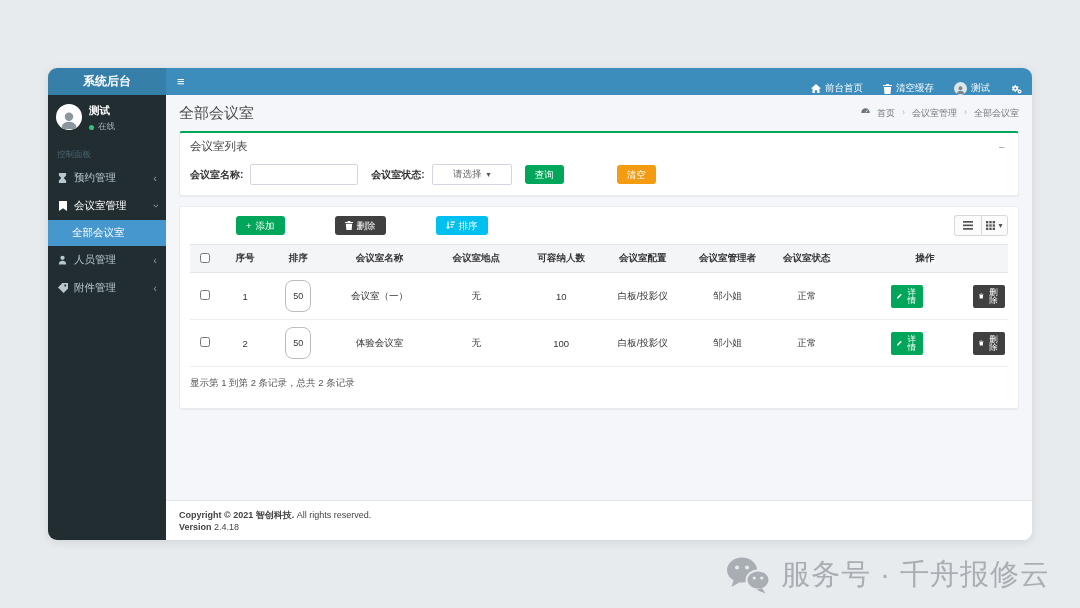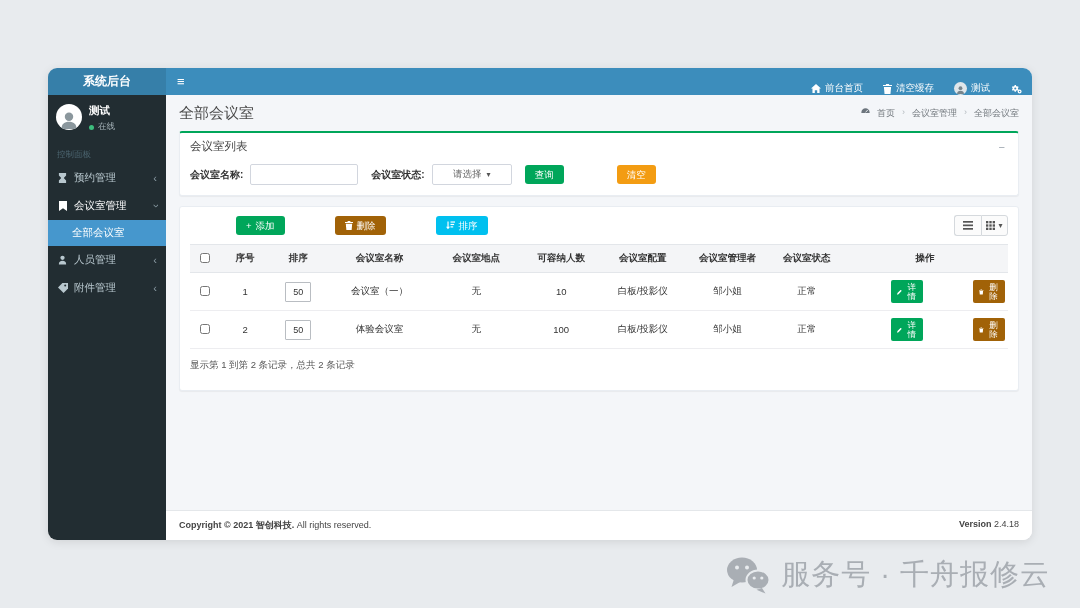--- a/index.html
+++ b/index.html
@@ -57,46 +57,46 @@
   .box-body { padding:7px 10px 10px; display:flex; align-items:center; gap:7px; }
   .form-label { font-size:10px; font-weight:bold; color:#333; }
   .text-input { width:108px; height:21px; border:1px solid #d2d6de; border-radius:2px;
     font-size:10px; padding:0 5px; color:#333; outline:none; }
   .select-btn { width:80px; height:21px; border:1px solid #d2d6de; background:#fff; border-radius:2px;
     font-size:9.5px; color:#666; display:flex; align-items:center; justify-content:center; gap:5px; cursor:pointer; }
   .btn { border:none; border-radius:3px; color:#fff; font-size:9.5px; padding:5px 10px;
     display:inline-flex; align-items:center; gap:4px; cursor:pointer; line-height:1;margin-left:46px; }
   .btn-green { background:#00a65a; }
   .btn-orange { background:#f39c12; }
-  .btn-red { background:#a16207; }
+  .btn-red { background:#404040; }
   .btn-cyan { background:#00c0ef; }
   .btn-xs { padding:3px 6px; font-size:8.5px; border-radius:2px; }
 
   .box-plain { margin-top:10px; padding:8px 10px 6px; }
   .toolbar { display:flex; align-items:center; }
   .toolbar-left { display:flex; gap:4px; }
   .toolbar-right { margin-left:auto; display:flex; }
   .icon-btn { width:27px; height:21px; border:1px solid #d5d9dd; background:#fbfbfb;
     display:flex; align-items:center; justify-content:center; gap:3px; cursor:pointer; }
   .icon-btn:first-child { border-radius:3px 0 0 3px; border-right:none; }
   .icon-btn:last-child { border-radius:0 3px 3px 0; }
   .caret { font-size:8px; color:#555; }
 
   table { width:100%; border-collapse:collapse; margin-top:8px; font-size:9.5px; color:#333; text-align:center; }
   th { background:#f4f5f7; font-weight:bold; padding:7px 3px; border-top:1px solid #e3e6ea;
     border-bottom:1px solid #e3e6ea; font-size:9.5px; }
   td { border-bottom:1px solid #ededf0; padding:7px 3px; }
   input[type="checkbox"] { width:10px; height:10px; margin:0; cursor:pointer; }
-  .sort-input { width:26px; height:20px; border:1px solid #b9bdc2; border-radius:1px;
+  .sort-input { width:26px; height:32px; border:1px solid #b9bdc2; border-radius:8px;
     text-align:center; font-size:9px; color:#333; outline:none; }
   .ops { display:flex; justify-content:center; gap:4px; }
   .table-info { font-size:9.5px; color:#555; margin:10px 0 12px; text-align:left; }
 
   .footer { margin-top:auto; background:#fff; border-top:1px solid #e4e7ea; padding:8px 13px;
-    display:flex; justify-content:space-between; font-size:9px; color:#444; }
+    display:flex; justify-content:space-between; font-size:9px; color:#444;flex-direction:column; }
   .bold { font-weight:bold; }
 
   .watermark { position:absolute; right:30px; bottom:13px; display:flex; align-items:center;
     gap:11px; color:#a9aeb4; font-size:29px; letter-spacing:1px;text-align:center; }
 
   .svg-i { display:block; }
 </style>
 </head>
 <body>
 

